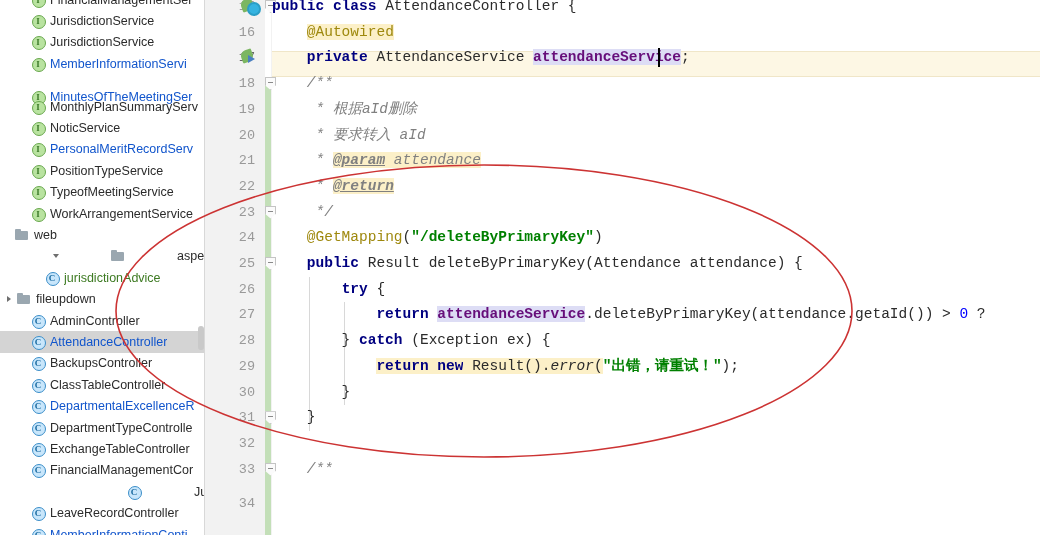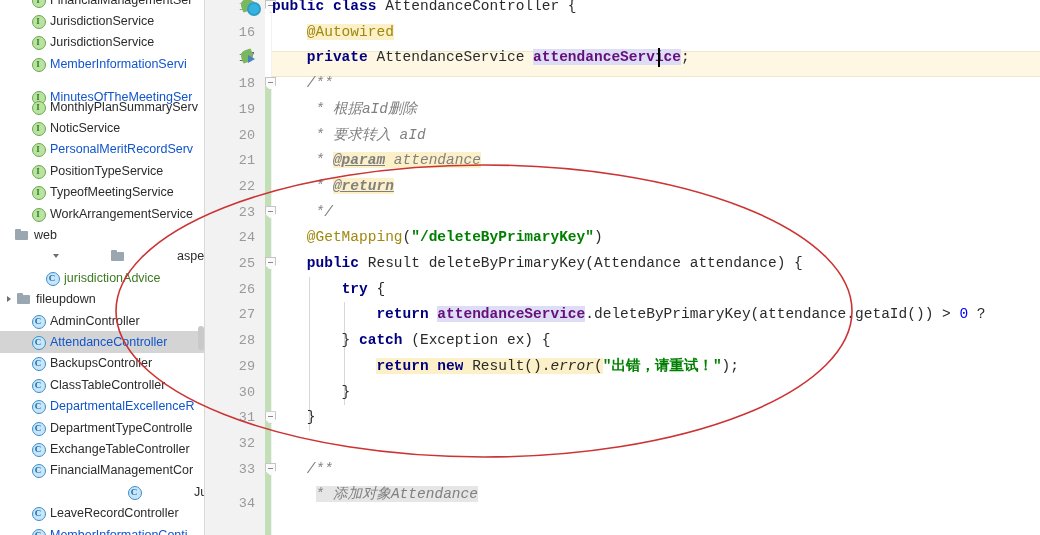--- a/index.html
+++ b/index.html
@@ -516,21 +516,21 @@
           <div class="cline" style="top: 225.3px;"><span class="plain">    </span><span class="anno">@GetMapping</span><span class="plain">(</span><span class="str">"/deleteByPrimaryKey"</span><span class="plain">)</span></div>
           <div class="cline" style="top: 251px;"><span class="plain">    </span><span class="kw">public</span><span class="plain"> Result deleteByPrimaryKey(Attendance attendance) {</span></div>
           <div class="cline" style="top: 276.7px;"><span class="plain">        </span><span class="kw">try</span><span class="plain"> {</span></div>
           <div class="cline" style="top: 302.4px;"><span class="plain">            </span><span class="kw">return</span><span class="plain"> </span><span class="fld hl-ident">attendanceService</span><span class="plain">.deleteByPrimaryKey(attendance.getaId()) </span><span class="plain">&gt;</span><span class="plain"> </span><span class="num">0</span><span class="plain"> ?</span></div>
           <div class="cline" style="top: 328.1px;"><span class="plain">        } </span><span class="kw">catch</span><span class="plain"> (Exception ex) {</span></div>
           <div class="cline" style="top: 353.8px;"><span class="plain">            </span><span class="kw hl-anno">return</span><span class="plain hl-anno"> </span><span class="kw hl-anno">new</span><span class="plain hl-anno"> Result().</span><span class="plain ital hl-anno">error</span><span class="plain hl-anno">(</span><span class="str">"出错，请重试！"</span><span class="plain">);</span></div>
           <div class="cline" style="top: 379.5px;"><span class="plain">        }</span></div>
           <div class="cline" style="top: 405.2px;"><span class="plain">    }</span></div>
           <div class="cline" style="top: 430.9px;"></div>
           <div class="cline" style="top: 456.6px;"><span class="plain">    </span><span class="cmt">/**</span></div>
-          <div class="cline" style="top: 482.3px;"><span class="plain">     </span><span class="cmt hl-search">* 添加对象Attendance</span></div>
+          <div class="cline" style="top: 482.3px;"><span class="plain">     </span></div>
         </div>
       <div id="caret" style="left: 385.68px; top: 48.4px;"></div>
     </div>
   </div>
 
   <svg id="annotation" viewBox="0 0 1040 535" width="1040" height="535">
     <ellipse id="anno-ellipse" fill="none" stroke-width="1.6" cx="484" cy="311" rx="368" ry="146" stroke="#cc3333"></ellipse>
   </svg>
 
 </div>

